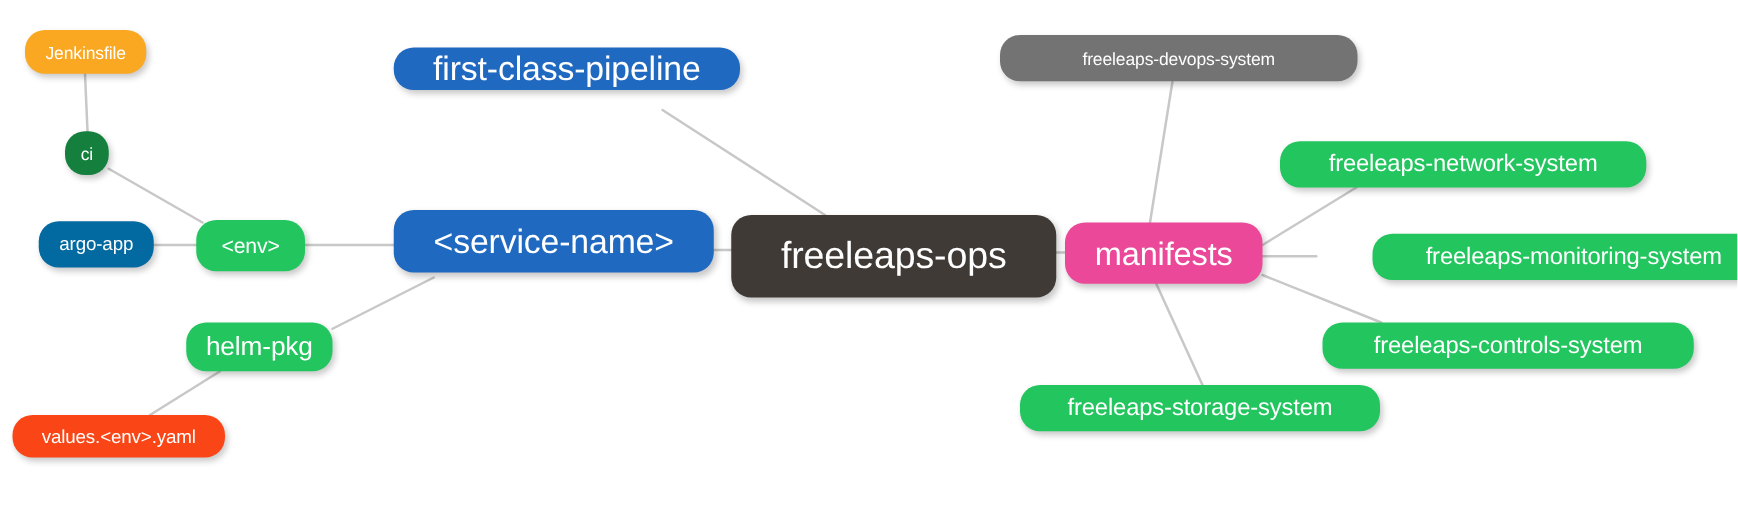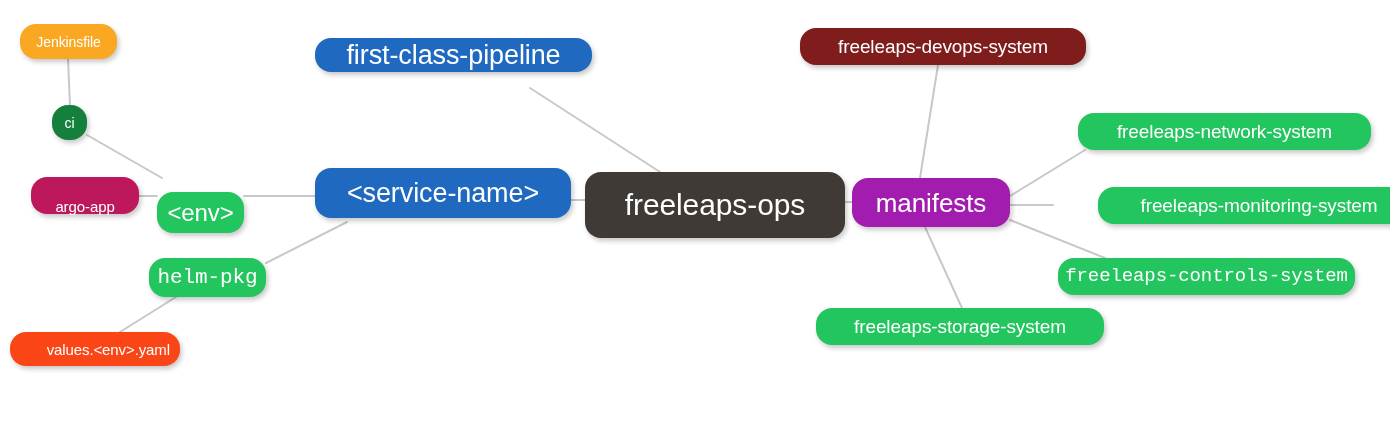--- a/index.html
+++ b/index.html
@@ -63,53 +63,53 @@
       <line x1="1010" y1="220" x2="1105" y2="258" stroke="#c8c8c8" stroke-width="2" stroke-linecap="round"></line>
       <line x1="925" y1="227" x2="962" y2="308" stroke="#c8c8c8" stroke-width="2" stroke-linecap="round"></line>
     </svg>
   <div id="node-layer">
       <div class="node" style="left: 20px; top: 24px; width: 97px; height: 35px; background: rgb(250, 167, 34); font-size: 14px;">
         <span class="node-label">Jenkinsfile</span>
       </div>
       <div class="node" style="left: 52px; top: 105px; width: 35px; height: 35px; background: #15803d; font-size: 14px;">
         <span class="node-label">ci</span>
       </div>
-      <div class="node" style="left: 31px; top: 177px; width: 108px; height: 37px; background: #be185d; font-size: 15px; align-items: flex-end;">
+      <div class="node" style="left: 31px; top: 177px; width: 92px; height: 37px; background: #0369a1; font-size: 15px;">
         <span class="node-label">argo-app</span>
       </div>
-      <div class="node" style="left: 157px; top: 192px; width: 87px; height: 41px; background: rgb(34, 197, 94); font-size: 24px;">
+      <div class="node" style="left: 157px; top: 176px; width: 87px; height: 41px; background: rgb(34, 197, 94); font-size: 17px;">
         <span class="node-label">&lt;env&gt;</span>
       </div>
       <div class="node" style="left: 315px; top: 168px; width: 256px; height: 50px; background: rgb(32, 105, 192); font-size: 27px;">
         <span class="node-label">&lt;service-name&gt;</span>
       </div>
       <div class="node" style="left: 315px; top: 38px; width: 277px; height: 34px; background: rgb(32, 105, 192); font-size: 27px;">
         <span class="node-label">first-class-pipeline</span>
       </div>
-      <div class="node" style="left: 149px; top: 258px; width: 117px; height: 39px; background: rgb(34, 197, 94); font-size: 21px; font-family: Liberation Mono, monospace;">
+      <div class="node" style="left: 149px; top: 258px; width: 117px; height: 39px; background: rgb(34, 197, 94); font-size: 21px;">
         <span class="node-label">helm-pkg</span>
       </div>
-      <div class="node" style="left: 10px; top: 332px; width: 170px; height: 34px; background: rgb(250, 70, 22); font-size: 15px; justify-content: flex-end;">
+      <div class="node" style="left: 10px; top: 332px; width: 170px; height: 34px; background: rgb(250, 70, 22); font-size: 15px;">
         <span class="node-label">values.&lt;env&gt;.yaml</span>
       </div>
       <div class="node" style="left: 585px; top: 172px; width: 260px; height: 66px; background: rgb(64, 58, 55); font-size: 30px;">
         <span class="node-label">freeleaps-ops</span>
       </div>
-      <div class="node" style="left: 852px; top: 178px; width: 158px; height: 49px; background: #a21caf; font-size: 26px;">
+      <div class="node" style="left: 852px; top: 178px; width: 158px; height: 49px; background: #ec4899; font-size: 26px;">
         <span class="node-label">manifests</span>
       </div>
-      <div class="node" style="left: 800px; top: 28px; width: 286px; height: 37px; background: #7f1d1d; font-size: 19px;">
+      <div class="node" style="left: 800px; top: 28px; width: 286px; height: 37px; background: #737373; font-size: 14px;">
         <span class="node-label">freeleaps-devops-system</span>
       </div>
-      <div class="node" style="left: 1078px; top: 113px; width: 293px; height: 37px; background: rgb(34, 197, 94); font-size: 19px;">
+      <div class="node" style="left: 1024px; top: 113px; width: 293px; height: 37px; background: rgb(34, 197, 94); font-size: 19px;">
         <span class="node-label">freeleaps-network-system</span>
       </div>
       <div class="node" style="left: 1053px; top: 187px; width: 322px; height: 37px; background: rgb(34, 197, 94); font-size: 19px; margin-left: 45px;">
         <span class="node-label">freeleaps-monitoring-system</span>
       </div>
-      <div class="node" style="left: 1058px; top: 258px; width: 297px; height: 37px; background: rgb(34, 197, 94); font-size: 19px; font-family: Liberation Mono, monospace;">
+      <div class="node" style="left: 1058px; top: 258px; width: 297px; height: 37px; background: rgb(34, 197, 94); font-size: 19px;">
         <span class="node-label">freeleaps-controls-system</span>
       </div>
       <div class="node" style="left: 816px; top: 308px; width: 288px; height: 37px; background: rgb(34, 197, 94); font-size: 19px; text-align: center;">
         <span class="node-label">freeleaps-storage-system</span>
       </div>
     </div>
 </div>
 
 </body></html>

